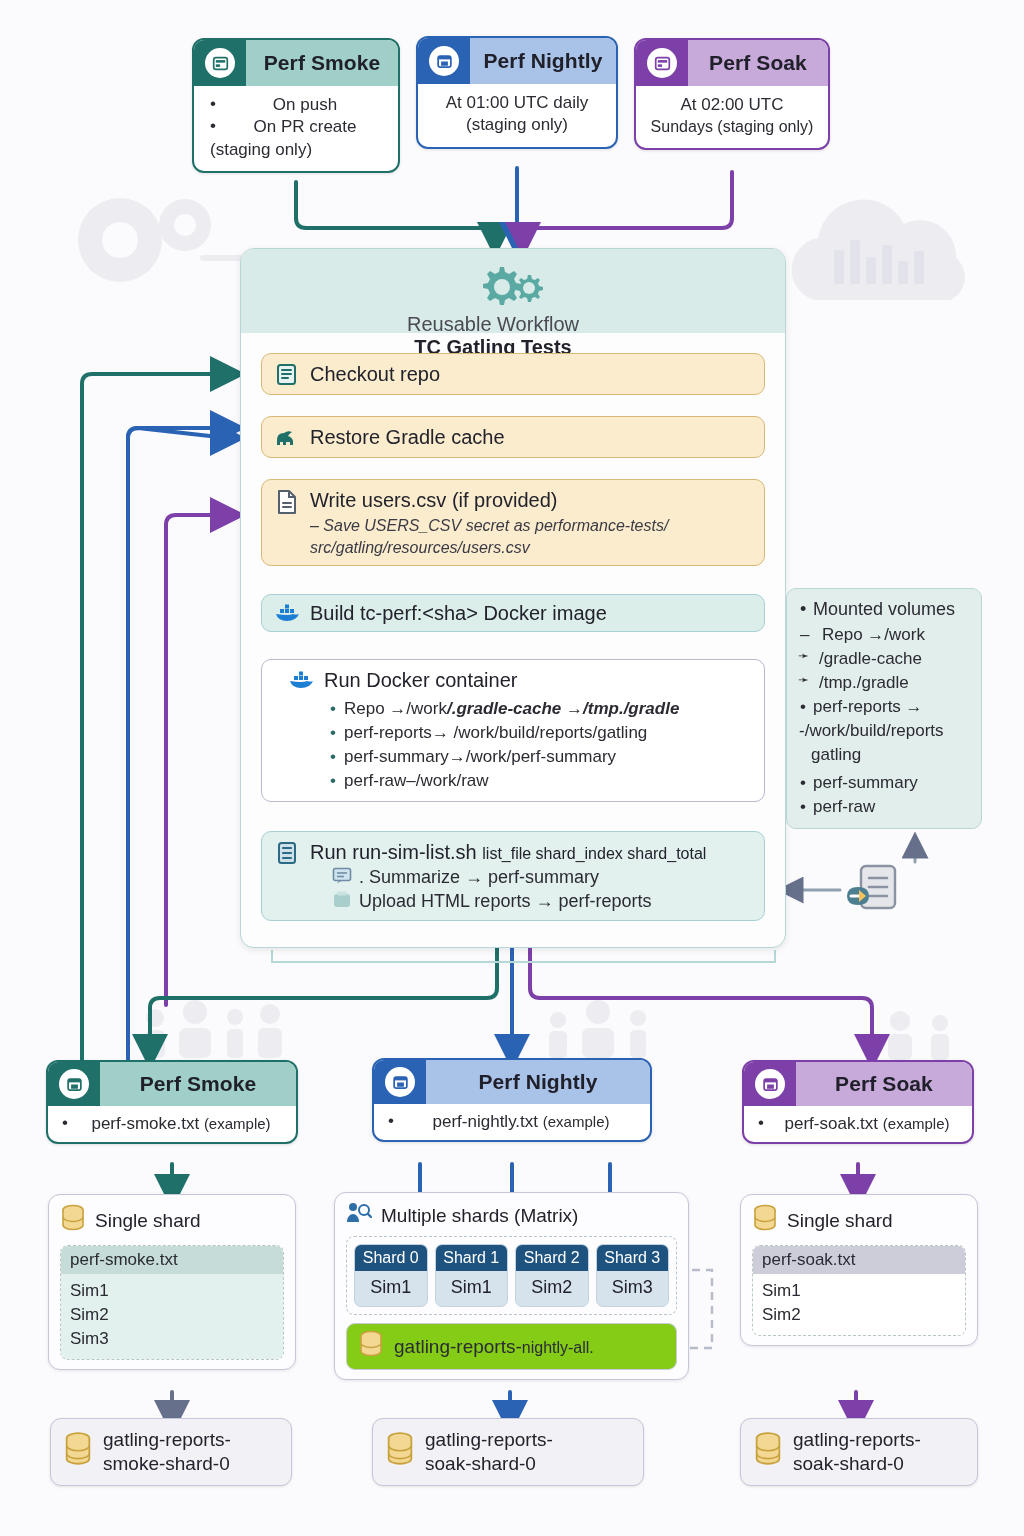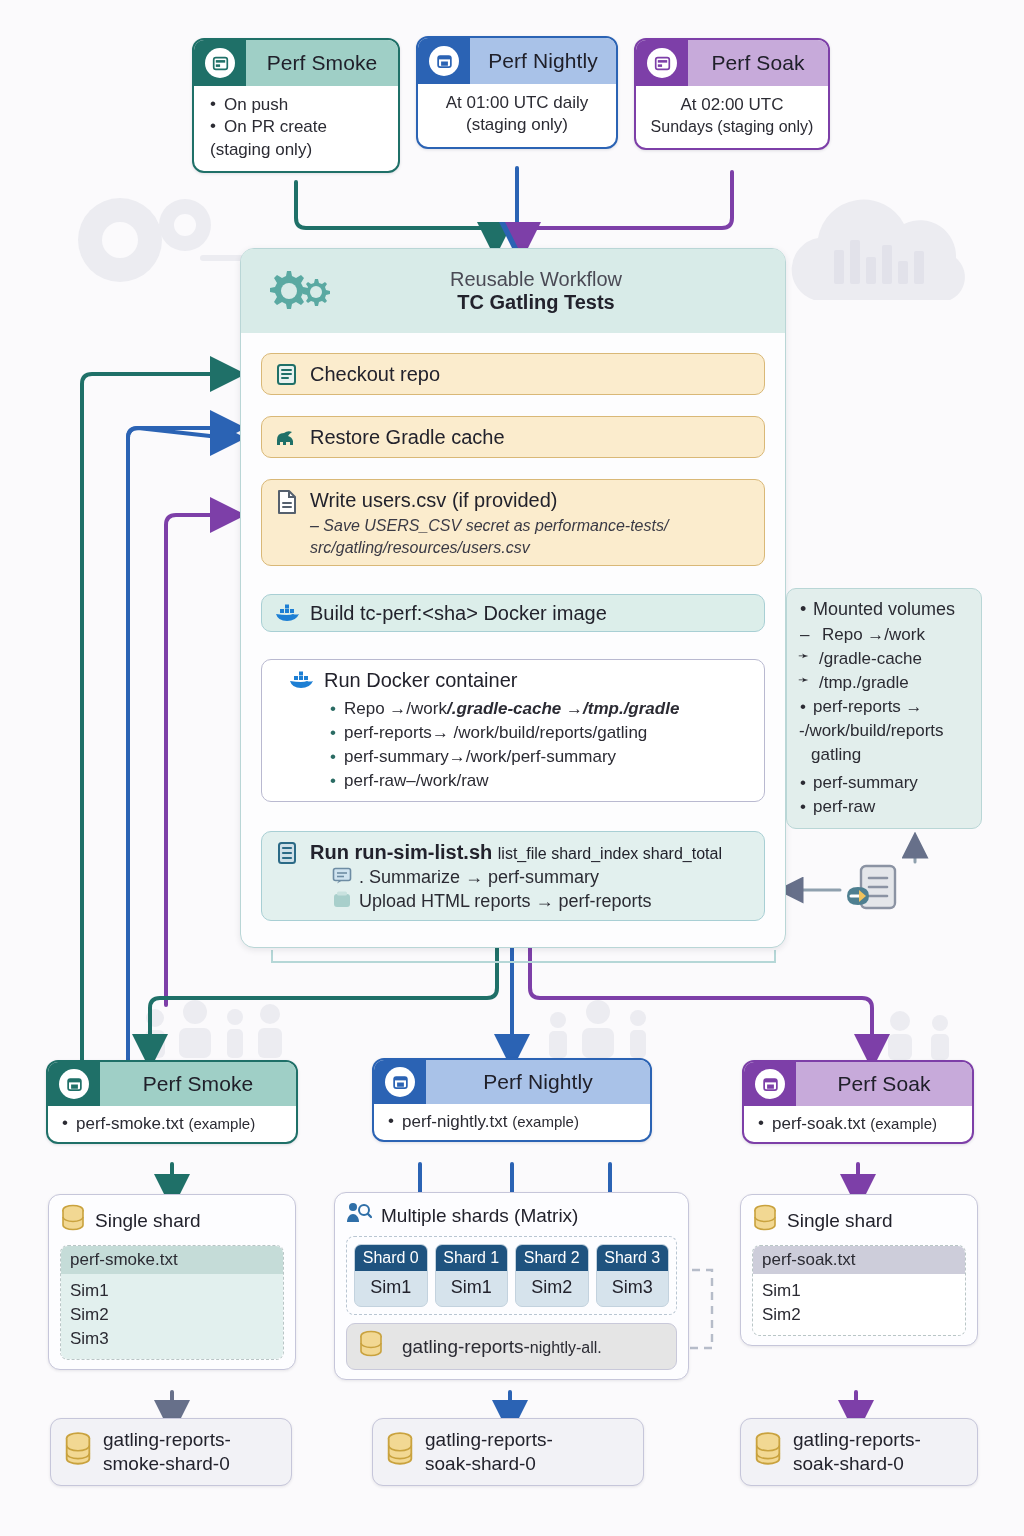--- a/index.html
+++ b/index.html
@@ -13,43 +13,43 @@
   .bg-deco { position:absolute; color:#e9e9ee; pointer-events:none; user-select:none; }
 
   
   .card { position:absolute; border-radius:12px; background:#ffffff;
           box-shadow:0 1px 3px rgba(40,40,60,.13); overflow:hidden; }
   .card-hd { display:flex; align-items:stretch; height:46px; }
   .hd-icon { width:52px; display:flex; align-items:center; justify-content:center; }
   .hd-icon .circ { width:30px;height:30px;border-radius:50%;background:#fff;
                    display:flex;align-items:center;justify-content:center; }
   .hd-title { flex:1; display:flex; align-items:center; justify-content:center;
-              font-size:21px; font-weight:400; color:#20202a; letter-spacing:.1px; }
+              font-size:21px; font-weight:700; color:#20202a; letter-spacing:.1px; }
   .card-bd { padding:8px 12px 10px; font-size:17px; line-height:1.32; }
 
   
   .t-smoke   { border:2.5px solid #1f7068; }
   .t-smoke   .hd-icon{ background:#1f7068; } .t-smoke  .hd-title{ background:#9fcfc6; }
   .t-nightly { border:2.5px solid #2b63b4; }
   .t-nightly .hd-icon{ background:#2b63b4; } .t-nightly .hd-title{ background:#a9c2e8; }
   .t-soak    { border:2.5px solid #7d3fa8; }
   .t-soak    .hd-icon{ background:#7d3fa8; } .t-soak   .hd-title{ background:#c7aada; }
 
   ul.bul { margin:0; padding:0 0 0 18px; list-style:none; }
-  ul.bul li { position:relative; }
+  ul.bul li { position:relative;text-align:center; }
   ul.bul li::before { content:"•"; position:absolute; left:-14px; top:-1px; }
   .ctr { text-align:center; }
   .sm { font-size:15px; }
 
   
   #workflow { position:absolute; left:240px; top:248px; width:546px; height:700px;
     background:#fdfdfe; border:1.5px solid #b9d6d6; border-radius:14px;
     box-shadow:0 2px 6px rgba(40,40,60,.10); }
   #wf-head { height:84px; background:#d8ebe8; border-radius:12px 12px 0 0;
-    display:flex; align-items:center; padding:12px 16px; }
+    display:flex; align-items:center; padding:12px 16px;flex-direction:column; }
   #wf-head .gears { width:86px; display:flex; justify-content:center; }
   .wf-titles { flex:1; text-align:center; padding-right:40px; }
   .wf-sub { font-size:20px; color:#4a4a55; line-height:1.1; }
   .wf-main { font-size:20px; font-weight:700; color:#22222c; line-height:1.2; }
 
   .step { position:absolute; left:20px; width:504px; border-radius:10px;
           display:flex; gap:8px; padding:7px 10px; }
   .step .sicon { width:30px; flex:0 0 30px; display:flex; align-items:flex-start;
                  justify-content:center; padding-top:2px; }
   .step .stxt { flex:1; }
@@ -94,21 +94,21 @@
               border:1px solid #c3d2de; }
   .shardcol .sh { background:#1f537f; color:#ffffff; font-size:16px; text-align:center; padding:4px 0; }
   .shardcol .sb { font-size:18px; text-align:center; padding:6px 0 8px; color:#22222c; }
 
   .artifact { position:absolute; border:1.5px solid #c6c6da; border-radius:11px;
     background:#f2f2f6; box-shadow:0 1px 3px rgba(40,40,60,.10);
     display:flex; align-items:center; gap:10px; padding:9px 12px; font-size:19px;
     line-height:1.26; color:#22222c; }
 
   .reportpill { margin-top:8px; border:1.5px solid #c9c9da; border-radius:9px;
-    background:#e5e5e5; display:flex; align-items:center; gap:18px; padding:6px 11px; font-size:19px; }
+    background:#84cc16; display:flex; align-items:center; gap:10px; padding:6px 11px; font-size:19px; }
 
   svg.wires { position:absolute; left:0; top:0; width:1024px; height:1536px;
               pointer-events:none; }
 </style>
 </head>
 <body>
 
 <div class="bg-deco" style="left:60px;top:180px;">
   <svg width="200" height="130" viewBox="0 0 200 130">
     <g fill="#ececf1">
@@ -394,21 +394,21 @@
           <rect x="3" y="2" width="16" height="20" rx="2.5" fill="#cfe0e8" stroke="#2b6a86" stroke-width="2"></rect>
           <g stroke="#2b6a86" stroke-width="2.2" stroke-linecap="round">
             <path d="M7 7h8"></path>
             <path d="M7 12h8"></path>
             <path d="M7 17h8"></path>
           </g>
         </svg>
     </div>
     <div class="stxt">
       <div class="step-title">
-        <span style="font-weight:700">Run run-sim-list.sh</span>
+        <span style="font-weight:400">Run run-sim-list.sh</span>
         <span style="font-size:16px">list_file  shard_index shard_total</span>
       </div>
       <div style="display:flex;align-items:center;gap:7px;margin-top:2px;padding-left:22px;">
         <span>
           <svg width="20" height="17" viewBox="0 0 20 17">
               <rect x="1.5" y="1.5" width="17" height="12" rx="2" fill="#cfe3ef" stroke="#6d8ca3" stroke-width="1.6"></rect>
               <g stroke="#6d8ca3" stroke-width="1.6">
                 <path d="M5 6h10"></path>
                 <path d="M5 9.5h7"></path>
               </g>

